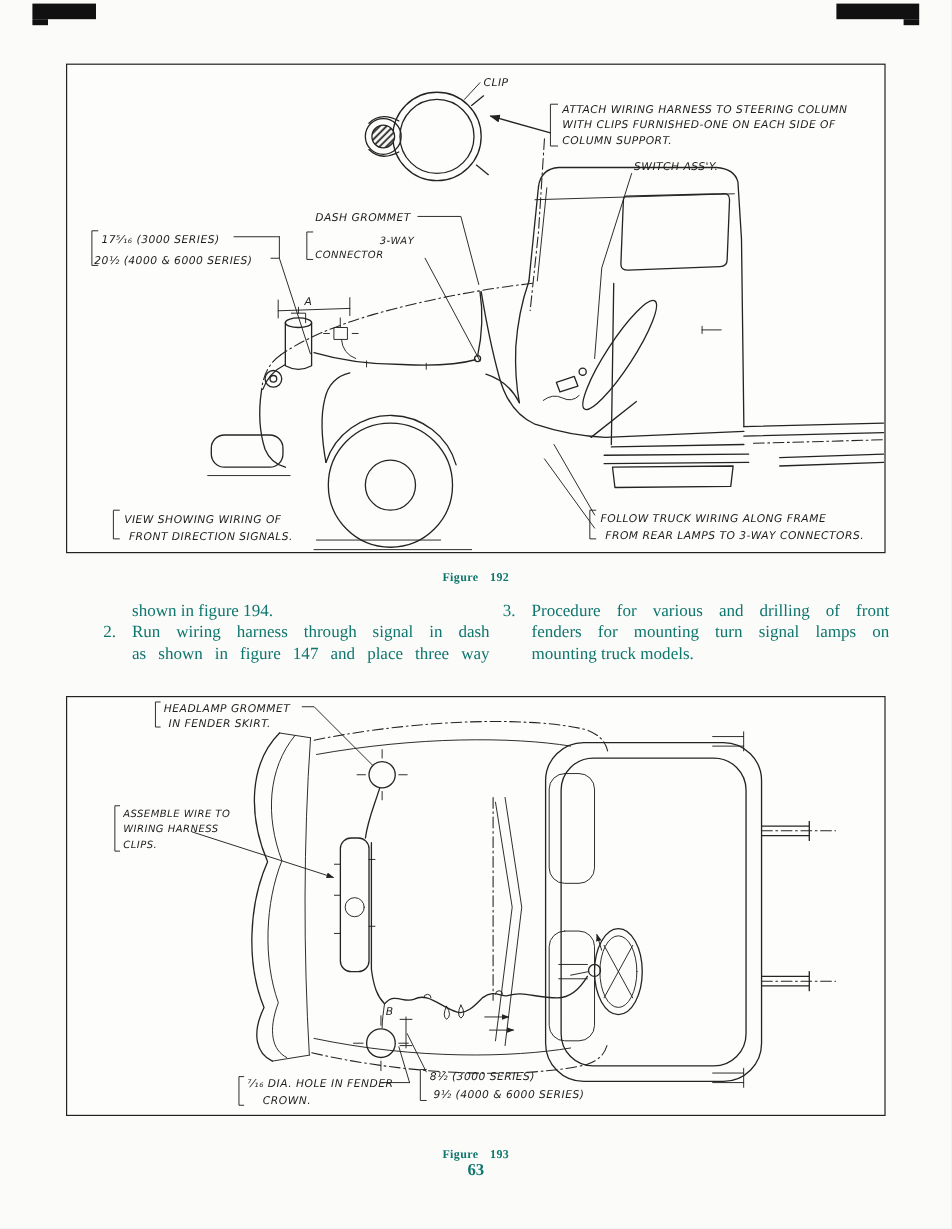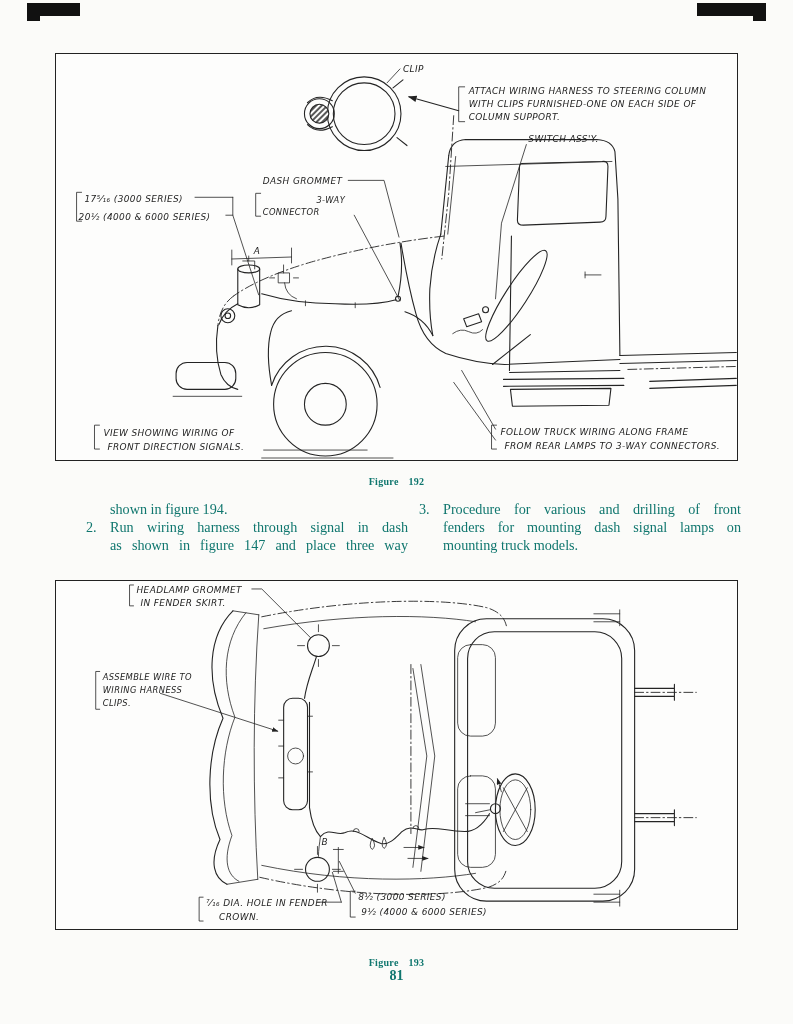--- a/index.html
+++ b/index.html
@@ -182,21 +182,21 @@
           <div class="j">Run wiring harness through signal in dash</div>
           <div class="j">as shown in figure 147 and place three way</div>
         </div>
       </div>
     </div>
     <div class="col col-right">
       <div class="item">
         <span class="num">3.</span>
         <div class="lines">
           <div class="j">Procedure for various and drilling of front</div>
-          <div class="j">fenders for mounting dash signal lamps on</div>
+          <div class="j">fenders for mounting turn signal lamps on</div>
           <div>mounting truck models.</div>
         </div>
       </div>
     </div>
   </div>
 
   <figure class="figbox fig193">
     <svg viewBox="0 0 683 350">
       <defs>
         <pattern id="h193" patternUnits="userSpaceOnUse" width="4" height="4" patternTransform="rotate(45)">
@@ -284,15 +284,15 @@
       <text class="hand" x="150" y="327">⁷⁄₁₆ DIA. HOLE IN FENDER</text>
       <text class="hand" x="163" y="341">CROWN.</text>
       <text class="hand" x="303" y="321">8½ (3000 SERIES)</text>
       <text class="hand" x="306" y="336">9½ (4000 &amp; 6000 SERIES)</text>
       <text class="hand" x="266" y="266">B</text>
     </svg>
   </figure>
 
   <div class="caption cap193">Figure 193</div>
 
-  <div class="pagenum">81</div>
+  <div class="pagenum">63</div>
 
 </div>
 
 </body></html>

